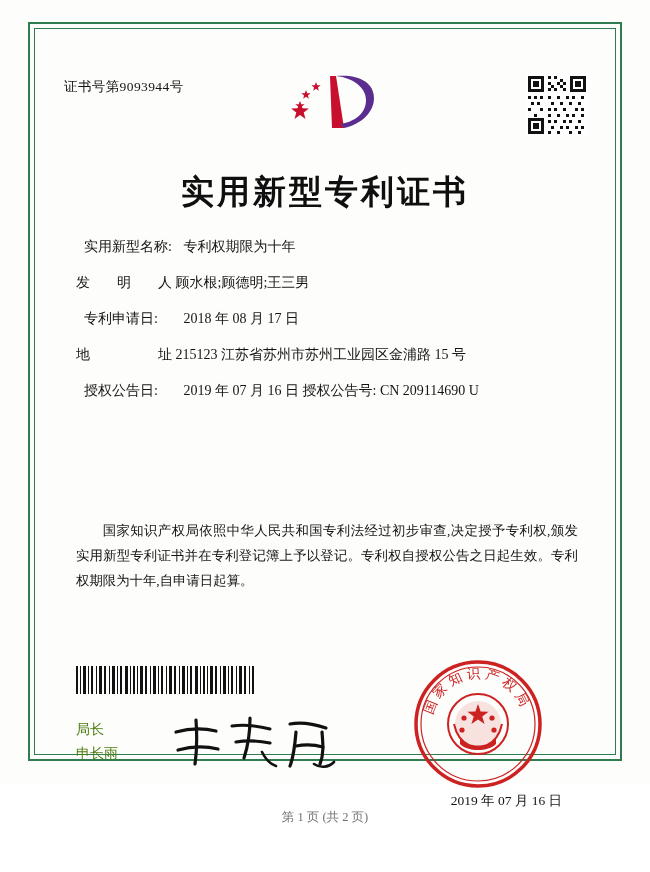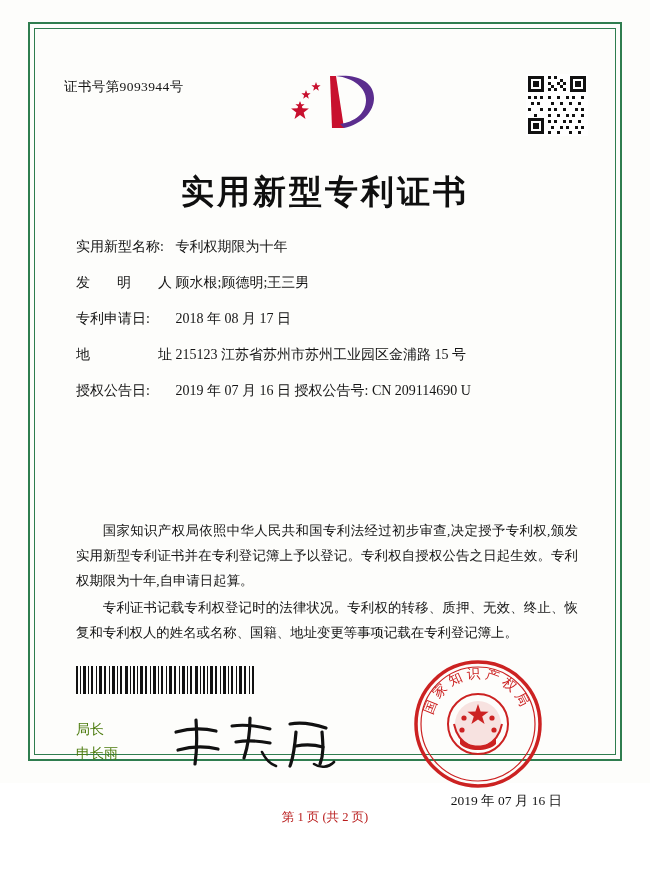--- a/index.html
+++ b/index.html
@@ -90,20 +90,21 @@
     position: relative;
     height: 36px;
     font-size: 14px;
     white-space: nowrap;
     color: #141414;
   }
   .field .lab {
     display: inline-block;
     width: 96px;
     letter-spacing: 0px;
+    margin-left: 8px;
   }
   .field .val {
     display: inline-block;
   }
   .field .val2lab {
     display: inline-block;
   }
   .spread3 {
     display: inline-block;
     width: 96px;
@@ -161,21 +162,21 @@
     font-size: 13.5px;
     color: #141414;
   }
   .footer {
     position: absolute;
     left: 0;
     right: 0;
     bottom: 6px;
     text-align: center;
     font-size: 12.5px;
-    color: #b91c1c;
+    color: #737373;
   }
   .qr svg, .logo svg, .barcode svg, .seal svg, .signature svg { display:block; }
 </style>
 </head>
 <body>
 
 <div class="page">
   <div class="frame-outer"></div>
   <div class="frame-inner"></div>
 
@@ -290,21 +291,20 @@
       <div class="field">
         <span class="lab">授权公告日:</span>
         <span class="val">2019 年 07 月 16 日</span>
         <span class="val2lab">授权公告号:</span>
         <span class="val">CN 209114690 U</span>
       </div>
     </div>
 
     <div class="body-text">
       <p>国家知识产权局依照中华人民共和国专利法经过初步审查,决定授予专利权,颁发实用新型专利证书并在专利登记簿上予以登记。专利权自授权公告之日起生效。专利权期限为十年,自申请日起算。</p>
-      <p>专利证书记载专利权登记时的法律状况。专利权的转移、质押、无效、终止、恢复和专利权人的姓名或名称、国籍、地址变更等事项记载在专利登记簿上。</p>
     </div>
 
     <div class="barcode">
       <svg viewBox="0 0 178 28" width="178" height="28">
         <g fill="#111">
           <rect x="0" y="0" width="2" height="28"></rect>
             <rect x="4" y="0" width="1" height="28"></rect>
           <rect x="7" y="0" width="3" height="28"></rect>
             <rect x="12" y="0" width="1" height="28"></rect>
           <rect x="15" y="0" width="2" height="28"></rect>

